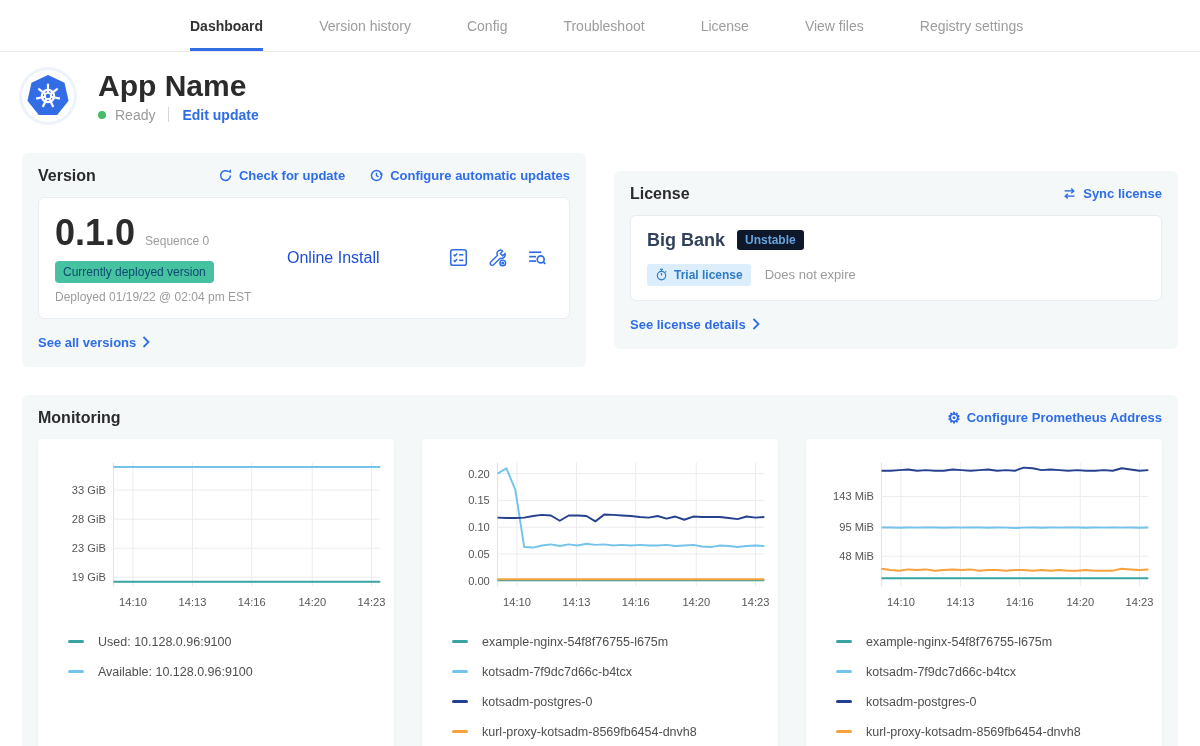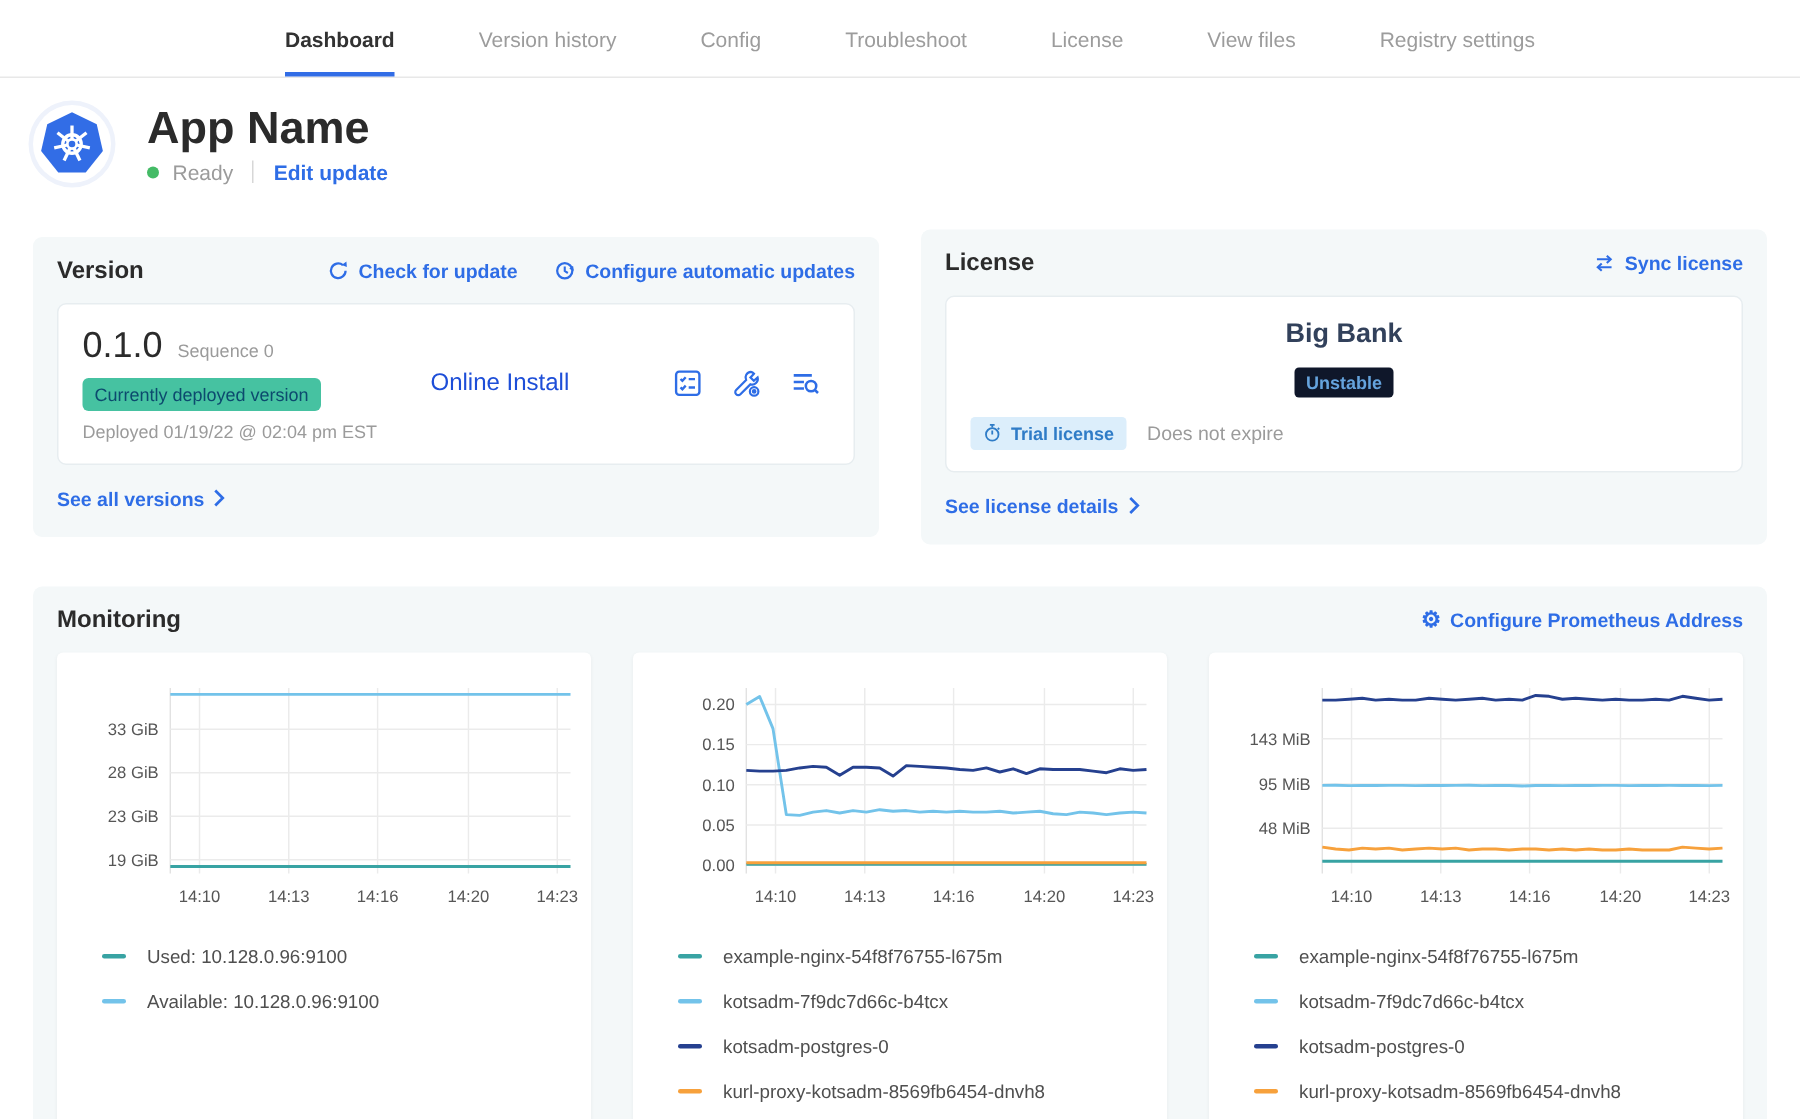--- a/index.html
+++ b/index.html
@@ -29,30 +29,30 @@
   .cards-row { display:flex; gap:28px; margin-top:30px; align-items:center; }
   .card { background:#f4f8f9; border-radius:6px; padding:14px 16px 16px; flex:1; }
   .card-head { display:flex; justify-content:space-between; align-items:center; margin-bottom:12px; }
   .card-title { font-size:16px; font-weight:700; color:#2b2b2b; }
   .head-links { display:flex; gap:24px; align-items:center; }
   .inner-panel { background:#fff; border:1px solid #e7edf0; border-radius:6px; padding:14px 16px; }
   
   .version-panel { display:flex; align-items:center; }
   .version-left { width:232px; flex:none; }
   .version-line { display:flex; align-items:baseline; gap:10px; }
-  .version-number { font-size:24px; font-weight:400; color:#2b2b2b; }
+  .version-number { font-size:36px; font-weight:700; color:#2b2b2b; }
   .sequence { font-size:12px; color:#9b9b9b; }
   .deployed-badge { display:inline-block; background:#46c2a1; color:#0c4a6e; font-size:12px; font-weight:400; padding:4px 8px; border-radius:4px; margin:7px 0; }
   .deployed-at { font-size:12px; color:#9b9b9b; }
   .install-type { font-size:16px; font-weight:400; color:#1d4ed8; }
   .version-actions { margin-left:auto; display:flex; gap:18px; color:#2e6de6; align-items:center; padding-right:6px; }
   .icon-btn { cursor:pointer; display:flex; }
   .see-link-row { margin-top:14px; }
   
-  .license-name-row { display:flex; align-items:center; gap:12px;flex-direction:column; }
+  .license-name-row { display:flex; align-items:center; gap:12px; }
   .license-name { font-size:18px; font-weight:700; color:#32415b; }
   .channel-badge { background:#0f172a; color:#65a3dd; font-size:12px; font-weight:600; padding:3px 8px; border-radius:3px; }
   .license-meta-row { margin-top:13px; display:flex; align-items:center; gap:14px; }
   .trial-badge { background:#dceefb; color:#2f7cc7; font-size:12px; font-weight:700; padding:4px 8px; border-radius:3px; display:inline-flex; align-items:center; gap:6px; }
   .expiry { font-size:13px; color:#9b9b9b; }
   
   .monitoring { margin-top:28px; }
   .charts-grid { display:grid; grid-template-columns:repeat(3,1fr); gap:28px; margin-top:4px; }
   .chart-panel { background:#fff; border-radius:4px; box-shadow:0 1px 3px rgba(50,50,50,.06); padding:12px 4px 20px; display:flex; flex-direction:column; min-height:331px; }
   .chart { width:100%; height:auto; display:block; }

